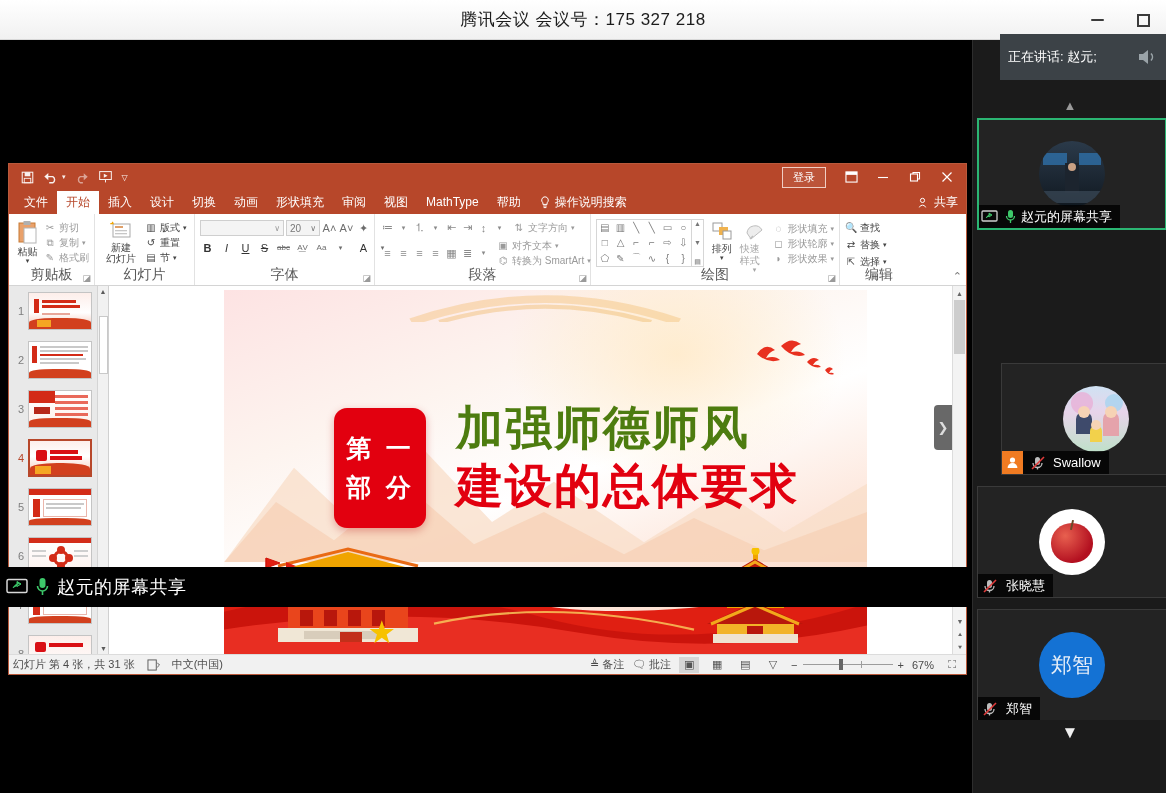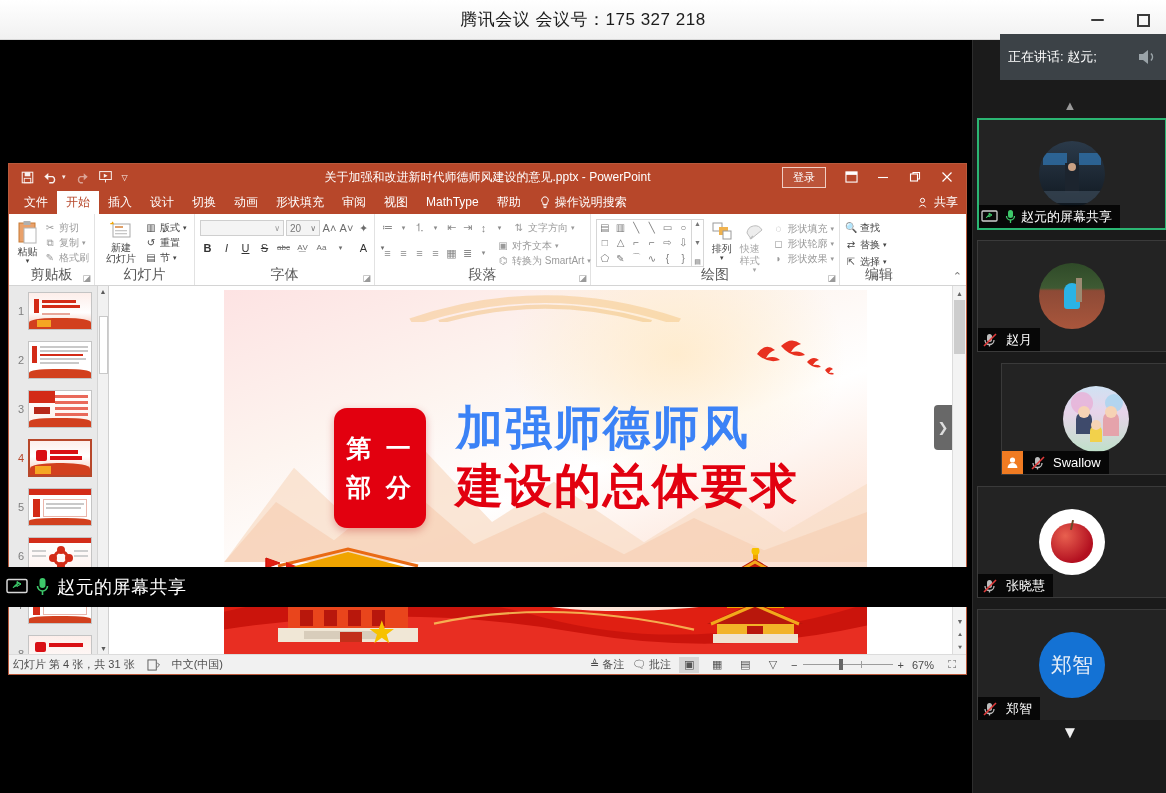--- a/index.html
+++ b/index.html
@@ -226,21 +226,20 @@
         </span>
         <span class="ic">
           <svg width="15" height="14" viewBox="0 0 18 16">
               <rect x="2" y="1.5" width="14" height="9.5" fill="none" stroke="#fff" stroke-width="1.2"></rect>
               <path d="M7 4.2 L11.5 6.6 L7 9 Z" fill="#fff"></path>
               <path d="M9 11 v3.5" stroke="#fff" stroke-width="1.2"></path>
             </svg>
         </span>
         <span class="ic" style="font-size:8px;">▽</span>
       </div>
-      <div class="ppt-doctitle">关于加强和改进新时代师德师风建设的意见.pptx  -  PowerPoint</div>
       <div class="ppt-tb-right">
         <div class="signin">登录</div>
         <div class="tb-ico">
           <svg width="13" height="12" viewBox="0 0 14 13">
               <rect x="1" y="1" width="12" height="11" fill="none" stroke="#fff" stroke-width="1.2"></rect>
               <rect x="1" y="1" width="12" height="3.2" fill="#fff"></rect>
             </svg>
         </div>
         <div class="tb-ico">
           <svg width="12" height="12" viewBox="0 0 12 12">
@@ -664,21 +663,21 @@
             <path d="M30 40 Q150 -14 270 40" fill="none" stroke="#f3c27a" stroke-width="9" opacity=".45"></path>
             <path d="M55 40 Q150 4 245 40" fill="none" stroke="#edb45f" stroke-width="5" opacity=".4"></path>
           </svg>
 
           <div style="position:absolute;left:110px;top:118px;width:92px;height:120px;background:#e2000f;border-radius:13px;display:flex;flex-direction:column;align-items:center;justify-content:center;gap:6px;box-shadow:0 3px 8px rgba(180,0,10,.3)">
             <span style="color:#fff;font-size:25px;font-weight:bold;letter-spacing:3px;font-family:'DejaVu Sans',sans-serif;">第 一</span>
             <span style="color:#fff;font-size:25px;font-weight:bold;letter-spacing:3px;font-family:'DejaVu Sans',sans-serif;">部 分</span>
           </div>
 
           <div style="position:absolute;left:232px;top:112px;display:flex;flex-direction:column;gap:6px;">
-            <span style="color:#3b82f6;font-size:47px;font-weight:bold;line-height:52px;letter-spacing:2px;font-family:'DejaVu Sans',sans-serif;">加强师德师风</span>
+            <span style="color:#4d7c0f;font-size:47px;font-weight:bold;line-height:52px;letter-spacing:2px;font-family:'DejaVu Sans',sans-serif;">加强师德师风</span>
             <span style="color:#e2000f;font-size:47px;font-weight:bold;line-height:52px;letter-spacing:2px;font-family:'DejaVu Sans',sans-serif;">建设的总体要求</span>
           </div>
 
           <svg style="position:absolute;right:24px;top:46px;width:92px;height:50px" viewBox="0 0 92 50">
             <path d="M6 18 q8 -12 18 -4 q-6 2 -9 8 q9 -3 14 2 q-12 4 -23 -6Z" fill="#e8301f"></path>
             <path d="M30 10 q10 -10 20 -2 q-7 2 -10 8 q10 -2 14 3 q-13 4 -24 -9Z" fill="#e8301f"></path>
             <path d="M56 26 q6 -7 12 -2 q-4 1 -6 5 q6 -1 8 2 q-8 2 -14 -5Z" fill="#e8301f"></path>
             <path d="M74 34 q4 -5 8 -1 q-3 1 -4 4 q4 -1 5 1 q-5 2 -9 -4Z" fill="#e8301f"></path>
           </svg>
 
@@ -835,38 +834,20 @@
           <svg width="11" height="15" viewBox="0 0 11 15">
               <rect x="3" y="1" width="5" height="8" rx="2.5" fill="#3dc86a"></rect>
               <path d="M1.5 7 a4 4 0 0 0 8 0" fill="none" stroke="#3dc86a" stroke-width="1.3"></path>
               <path d="M5.5 11 v3" stroke="#3dc86a" stroke-width="1.3"></path>
             </svg>
         </span>
         <span class="nm">赵元的屏幕共享</span>
       </div>
     </div>
 
-    <div class="tile" style="top:200px;">
-      <div class="avatar">
-        <div style="position:absolute;inset:0;background:linear-gradient(#2f4a28 0%,#3e5a33 38%,#8d4a36 42%,#a9563c 100%)"></div>
-        <div style="position:absolute;left:38%;top:30%;width:16px;height:26px;background:#2bb3e6;border-radius:8px 8px 3px 3px"></div>
-        <div style="position:absolute;left:56%;top:22%;width:6px;height:24px;background:#9c8a72"></div>
-      </div>
-      <div class="namebar">
-        <span style="width:24px;display:flex;align-items:center;justify-content:center;">
-          <svg width="16" height="16" viewBox="0 0 16 16">
-              <rect x="5" y="2" width="5" height="8" rx="2.5" fill="#bdbdbd"></rect>
-              <path d="M3 8 a4.5 4.5 0 0 0 9 0" fill="none" stroke="#bdbdbd" stroke-width="1.3"></path>
-              <path d="M7.5 12.5 v2" stroke="#bdbdbd" stroke-width="1.3"></path>
-              <path d="M2 14 L14 2" stroke="#e03b3b" stroke-width="1.6"></path>
-            </svg>
-        </span>
-        <span class="nm">赵月</span>
-      </div>
-    </div>
 
     <div class="tile" style="top:323px;margin-left:24px;">
       <div class="avatar">
         <div style="position:absolute;inset:0;background:linear-gradient(#cfe2f3 0%,#e8d4ea 40%,#bfe0c9 100%)"></div>
         <div style="position:absolute;left:8px;top:6px;width:22px;height:22px;background:#e7b3d8;border-radius:50%;opacity:.85"></div>
         <div style="position:absolute;right:6px;top:8px;width:18px;height:18px;background:#9fd3ef;border-radius:50%;opacity:.7"></div>
         <div style="position:absolute;left:13px;top:26px;width:16px;height:22px;background:#3e4a6b;border-radius:7px 7px 0 0"></div>
         <div style="position:absolute;left:15px;top:20px;width:12px;height:12px;background:#f6d3b5;border-radius:50%"></div>
         <div style="position:absolute;right:10px;top:26px;width:16px;height:24px;background:#e5a3ab;border-radius:7px 7px 0 0"></div>
         <div style="position:absolute;right:12px;top:20px;width:12px;height:12px;background:#f6d3b5;border-radius:50%"></div>

